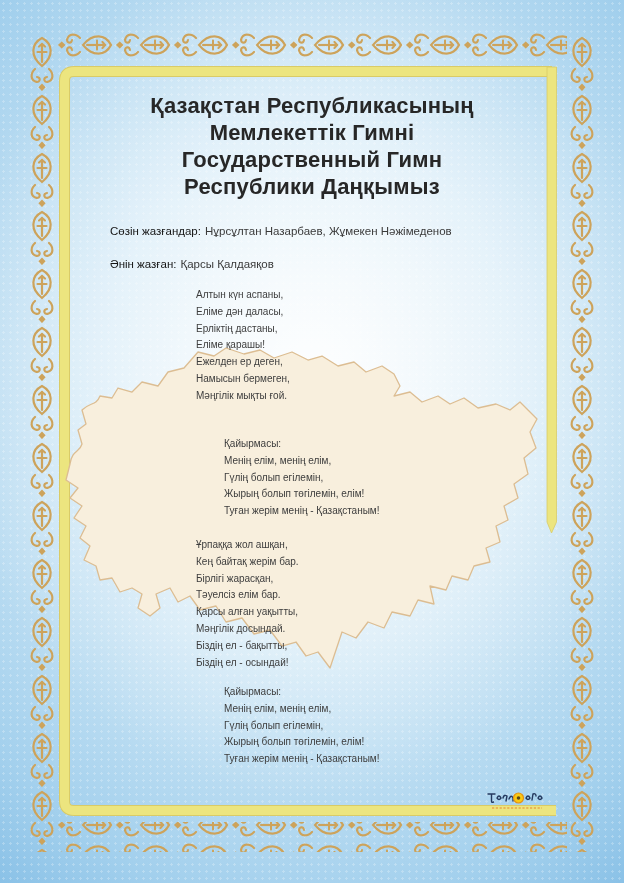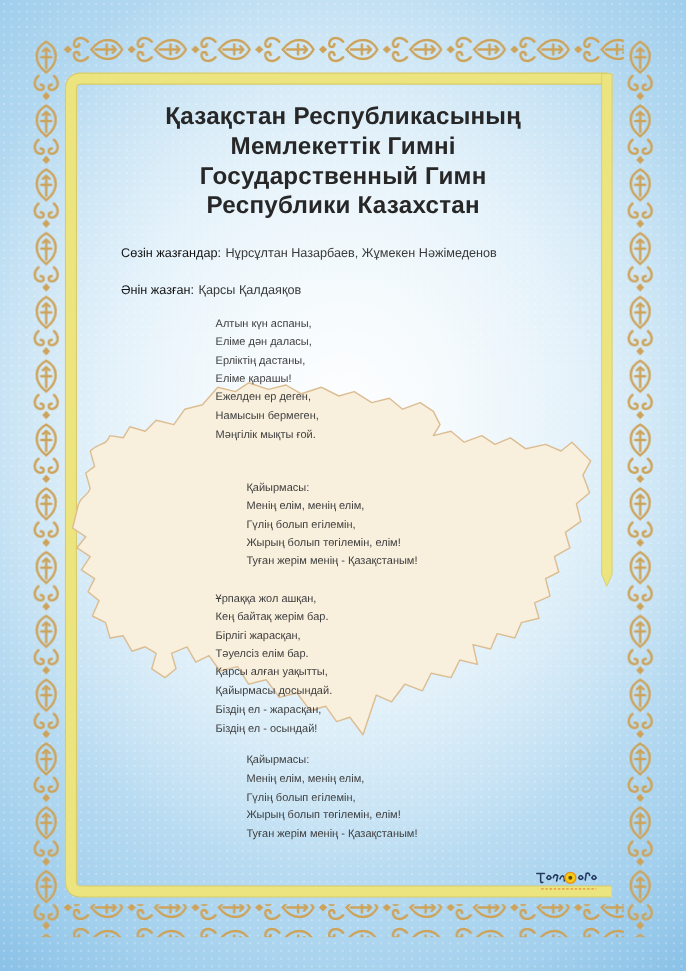--- a/index.html
+++ b/index.html
@@ -90,21 +90,21 @@
          L120,592 112,578 100,580 96,566 84,560
          L90,546 80,538 86,526 74,518 82,506 70,498 78,488 66,480 Z"></path>
   </svg>
 
   <div class="content">
 
     <div class="title">
       <div>Қазақстан Республикасының</div>
       <div>Мемлекеттік Гимні</div>
       <div>Государственный Гимн</div>
-      <div>Республики Казахстан</div>
+      <div>Республики Даңқымыз</div>
     </div>
 
     <div class="credits">
       <div class="credit-row">
         <span class="credit-label">Сөзін жазғандар:</span><span>Нұрсұлтан Назарбаев, Жұмекен Нәжімеденов</span>
       </div>
       <div class="credit-row">
         <span class="credit-label">Әнін жазған:</span><span>Қарсы Қалдаяқов</span>
       </div>
     </div>
@@ -126,22 +126,22 @@
       <div>Жырың болып төгілемін, елім!</div>
       <div>Туған жерім менің - Қазақстаным!</div>
     </div>
 
     <div class="lyrics verse2">
       <div>Ұрпаққа жол ашқан,</div>
       <div>Кең байтақ жерім бар.</div>
       <div>Бірлігі жарасқан,</div>
       <div>Тәуелсіз елім бар.</div>
       <div>Қарсы алған уақытты,</div>
-      <div>Қайырмасы досындай.</div>
-      <div>Біздің ел - жарасқан,</div>
+      <div>Мәңгілік досындай.</div>
+      <div>Біздің ел - бақытты,</div>
       <div>Біздің ел - осындай!</div>
     </div>
 
     <div class="lyrics chorus2">
       <div>Қайырмасы:</div>
       <div>Менің елім, менің елім,</div>
       <div>Гүлің болып егілемін,</div>
       <div>Жырың болып төгілемін, елім!</div>
       <div>Туған жерім менің - Қазақстаным!</div>
     </div>

